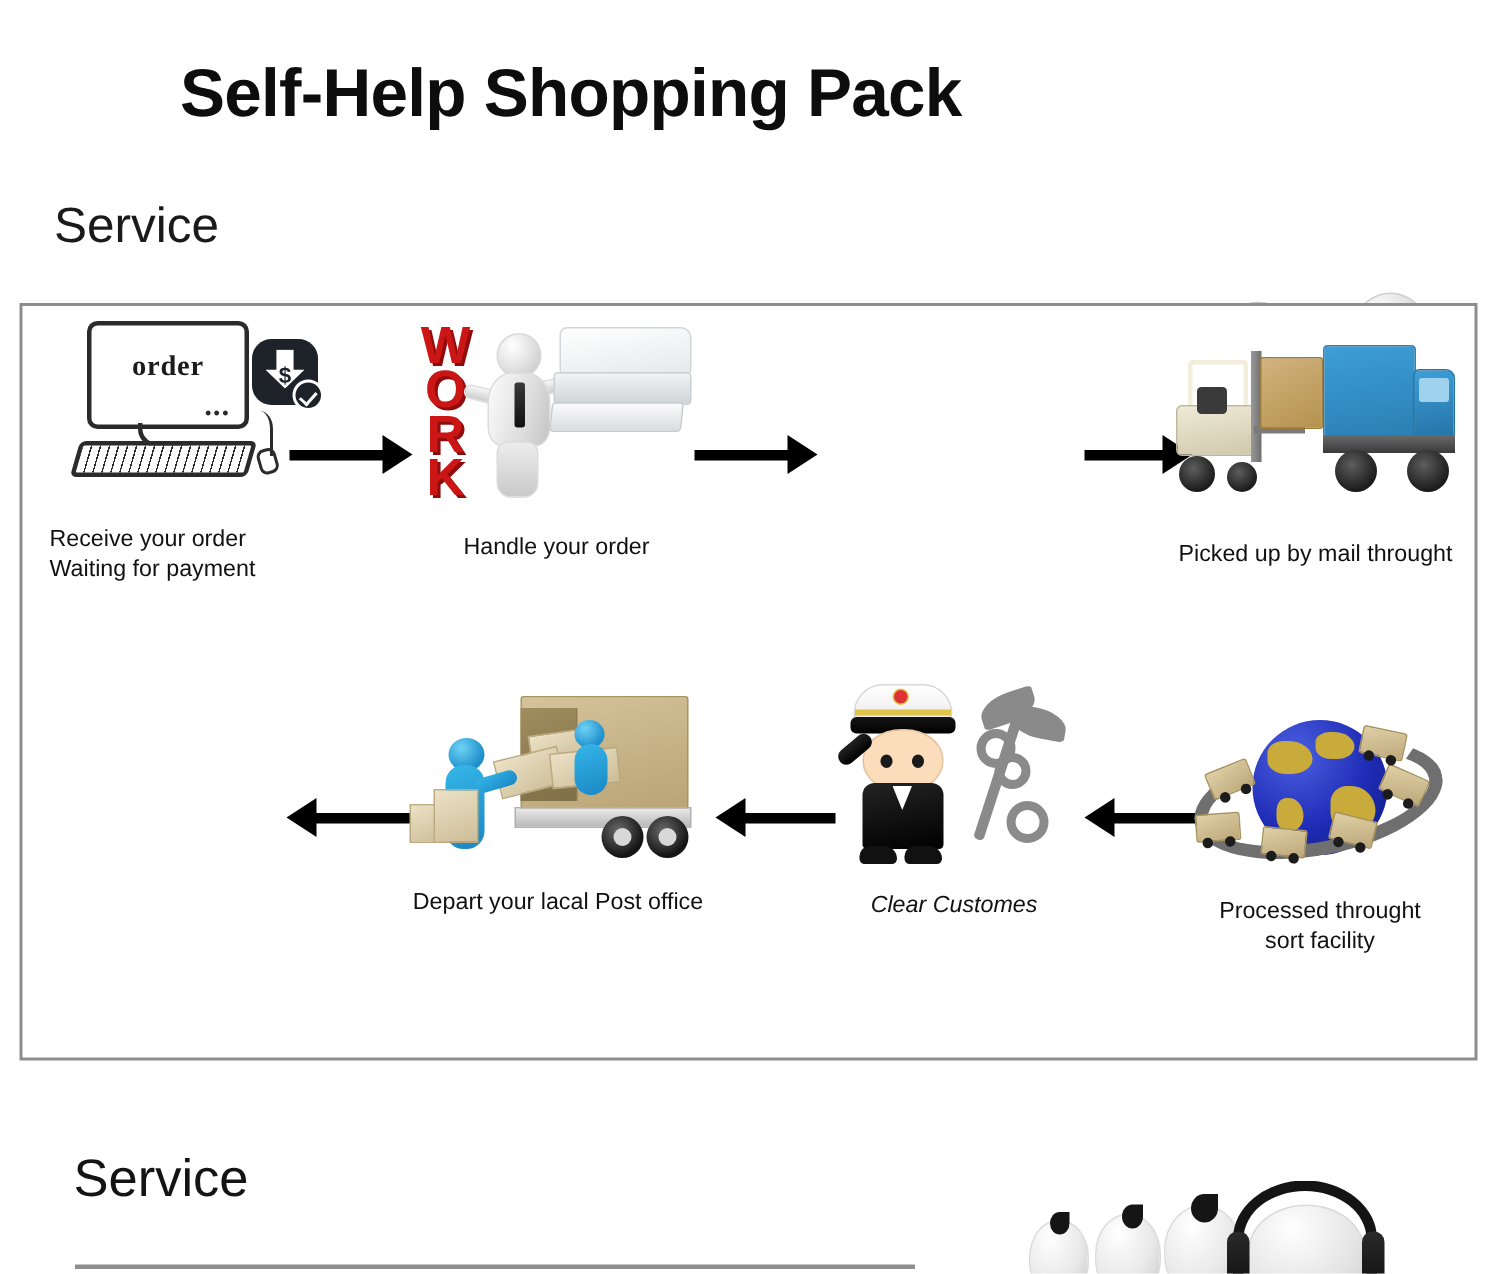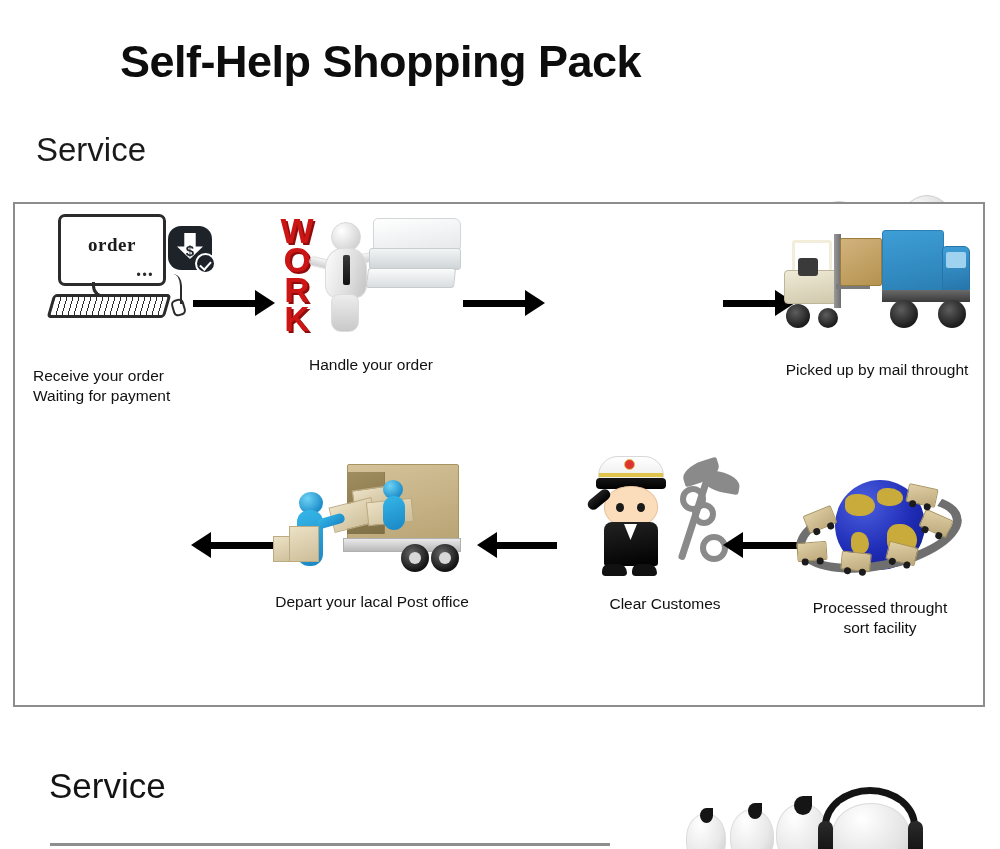--- a/index.html
+++ b/index.html
@@ -748,21 +748,21 @@
           <div class="pc-cord"></div>
           <div class="pc-mouse"></div>
           <div class="pay-badge">
             <div class="pay-arrow">
               <div class="pay-dollar">$</div>
             </div>
             <div class="pay-check"></div>
           </div>
         </div>
       </div>
-      <div class="step-label left-align" style="padding-left:12px; margin-top:38px;">Receive your order
+      <div class="step-label left-align" style="padding-left:12px; margin-top:22px;">Receive your order
 Waiting for payment</div>
     </div>
 
     <div class="arrow right" style="left:178px; top:78px; width:82px; height:26px;">
       <div class="shaft"></div>
         <div class="head"></div>
     </div>
 
     <div class="step" style="left:248px; top:0; width:216px;">
       <div class="step-art" style="width:192px; height:124px;">
@@ -850,21 +850,21 @@
         </div>
       </div>
       <div class="step-label" style="margin-top:10px;">Depart your lacal Post office</div>
     </div>
 
     <div class="arrow left" style="left:462px; top:78px; width:80px; height:26px;">
       <div class="shaft"></div>
         <div class="head"></div>
     </div>
 
-    <div class="step" style="left:552px; top:0; width:196px;">
+    <div class="step" style="left:523px; top:0; width:196px;font-style:italic;">
       <div class="step-art" style="width:162px; height:132px;">
         <div class="cus-art">
           <div class="cu-emblem">
             <div class="cu-staff"></div>
             <div class="cu-ring" style="left:24px; top:28px; width:26px; height:26px;"></div>
             <div class="cu-ring" style="left:36px; top:44px; width:24px; height:24px;"></div>
             <div class="cu-ring" style="left:44px; top:76px; width:28px; height:28px;"></div>
             <div class="cu-wing" style="left:26px; transform:rotate(-18deg);"></div>
             <div class="cu-wing" style="left:46px; top:14px; transform:rotate(10deg) scaleX(-1);"></div>
           </div>

